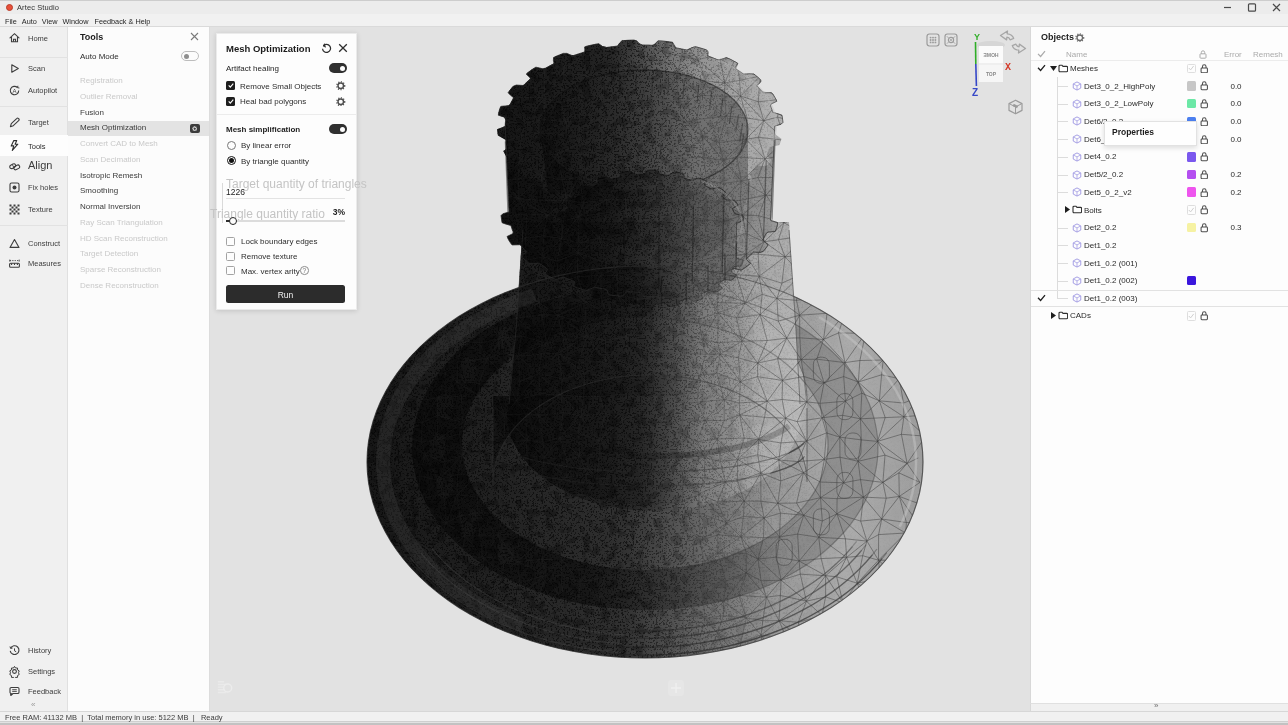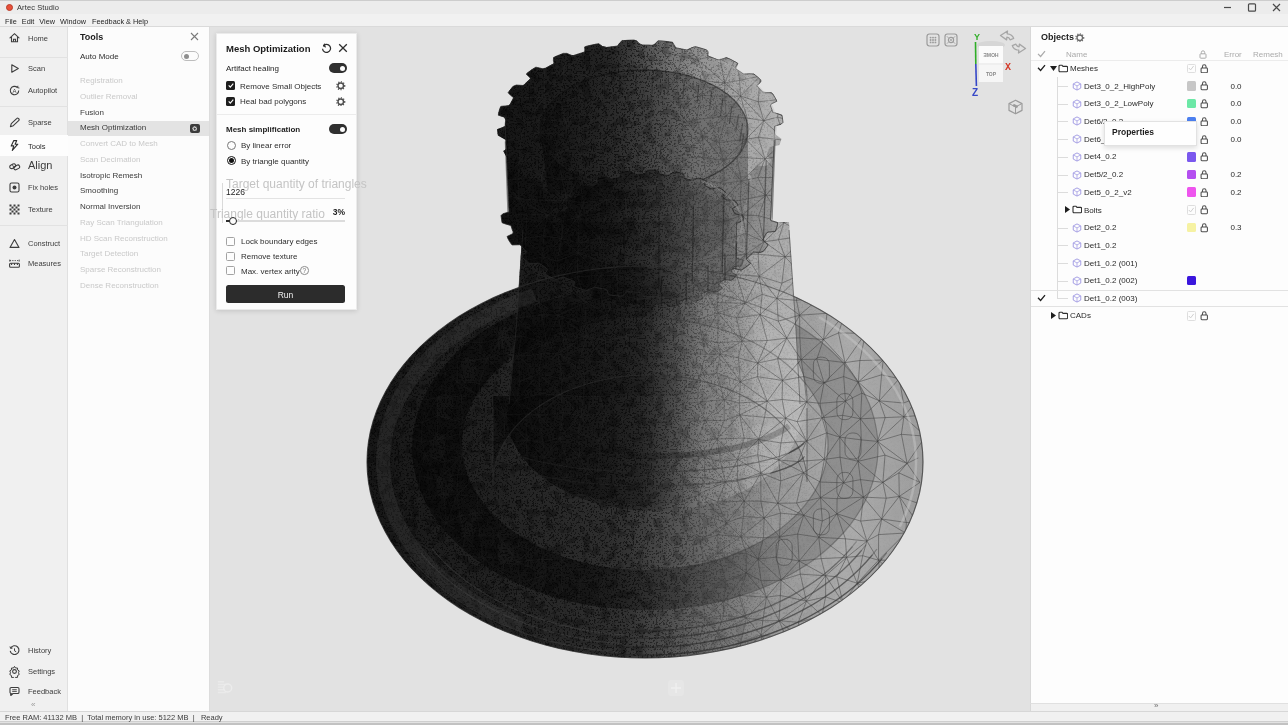--- a/index.html
+++ b/index.html
@@ -12,21 +12,21 @@
 <div class="abs" style="left:17px;top:3px;font-size:7.5px;color:#333;letter-spacing:.1px">Artec Studio</div>
 <svg class="abs" style="left:1222px;top:3px" width="62" height="9" viewBox="0 0 62 9">
 <path d="M2 4.5h7" stroke="#4a4a4a" stroke-width="1.2" fill="none"></path>
 <rect x="26.5" y="0.8" width="7" height="7.4" rx="1" stroke="#4a4a4a" stroke-width="1.2" fill="none"></rect>
 <path d="M51 1l7 7M58 1l-7 7" stroke="#4a4a4a" stroke-width="1.2"></path>
 </svg>
 
 <div class="abs" style="left:0;top:14px;width:1288px;height:13px;background:#f1f1f1;border-bottom:1px solid #dadada"></div>
 <div class="abs" style="left:5px;top:16.5px;font-size:7.3px;color:#262626;display:flex">
 <span>File</span>
-    <span style="margin-left:5px">Edit</span>
+    <span style="margin-left:5px">Auto</span>
     <span style="margin-left:5px">View</span>
     <span style="margin-left:5px">Window</span>
     <span style="margin-left:6px">Feedback &amp; Help</span>
 </div>
 
 <div class="abs" style="left:0;top:27px;width:68px;height:684px;background:#f0f0f0;border-right:1px solid #e0e0e0"></div>
 <div class="abs" style="left:0;top:57px;width:68px;height:1px;background:#e2e2e2"></div>
 <div class="abs" style="left:0;top:106px;width:68px;height:1px;background:#e2e2e2"></div>
 <div class="abs" style="left:0;top:225px;width:68px;height:1px;background:#e2e2e2"></div>
 <div class="abs" style="left:0;top:135px;width:68px;height:21px;background:#fdfdfd"></div>
@@ -43,21 +43,21 @@
 <div class="abs" style="left:28px;top:64px;font-size:7.5px;color:#3d3d3d">Scan</div>
 <svg class="abs" style="left:8px;top:83.5px" width="13" height="13" viewBox="0 0 13 13" fill="none" stroke="#3d3d3d" stroke-width="1.1">
     <path d="M10.7 6.5a4.2 4.2 0 1 1-1.3-3"></path>
     <path d="M9.9 1.8l-.4 1.9 1.9.3" stroke-width="1"></path>
     <text x="6.5" y="8.6" font-size="6" fill="#3d3d3d" stroke="none" text-anchor="middle" font-family="Liberation Sans">A</text>
   </svg>
 <div class="abs" style="left:28px;top:86px;font-size:7.5px;color:#3d3d3d">Autopilot</div>
 <svg class="abs" style="left:8px;top:115.5px" width="13" height="13" viewBox="0 0 13 13" fill="none" stroke="#3d3d3d" stroke-width="1.1">
     <path d="M2.4 10.6l.9-2.9 5.6-5.4a.9.9 0 0 1 1.3 0l.7.7a.9.9 0 0 1 0 1.3L5.3 9.7l-2.9.9z" stroke-linejoin="round"></path>
   </svg>
-<div class="abs" style="left:28px;top:118px;font-size:7.5px;color:#3d3d3d">Sparse</div>
+<div class="abs" style="left:28px;top:118px;font-size:7.5px;color:#3d3d3d">Target</div>
 <svg class="abs" style="left:8px;top:139px" width="13" height="13" viewBox="0 0 13 13" fill="none" stroke="#2b2b2b" stroke-width="1.1">
     <path d="M5.8 1.6L3.2 6.9h2.6L4.3 11.4l5.5-6.2H7.1l1.6-3.6z" stroke-linejoin="round"></path>
   </svg>
 <div class="abs" style="left:28px;top:141.5px;font-size:7.5px;color:#2b2b2b">Tools</div>
 <svg class="abs" style="left:8px;top:160px" width="13" height="13" viewBox="0 0 13 13" fill="none" stroke="#3d3d3d" stroke-width="1.1">
     <rect x="1.6" y="4.4" width="6.2" height="3.6" rx="1.8" transform="rotate(-28 4.7 6.2)"></rect>
     <rect x="5.6" y="5.6" width="6.2" height="3.6" rx="1.8" transform="rotate(-28 8.7 7.4)"></rect>
     <path d="M4.3 4.6l1.6 2.9" stroke-width=".9"></path>
   </svg>
 <div class="abs" style="left:28px;top:159px;font-size:11px;color:#3d3d3d">Align</div>

